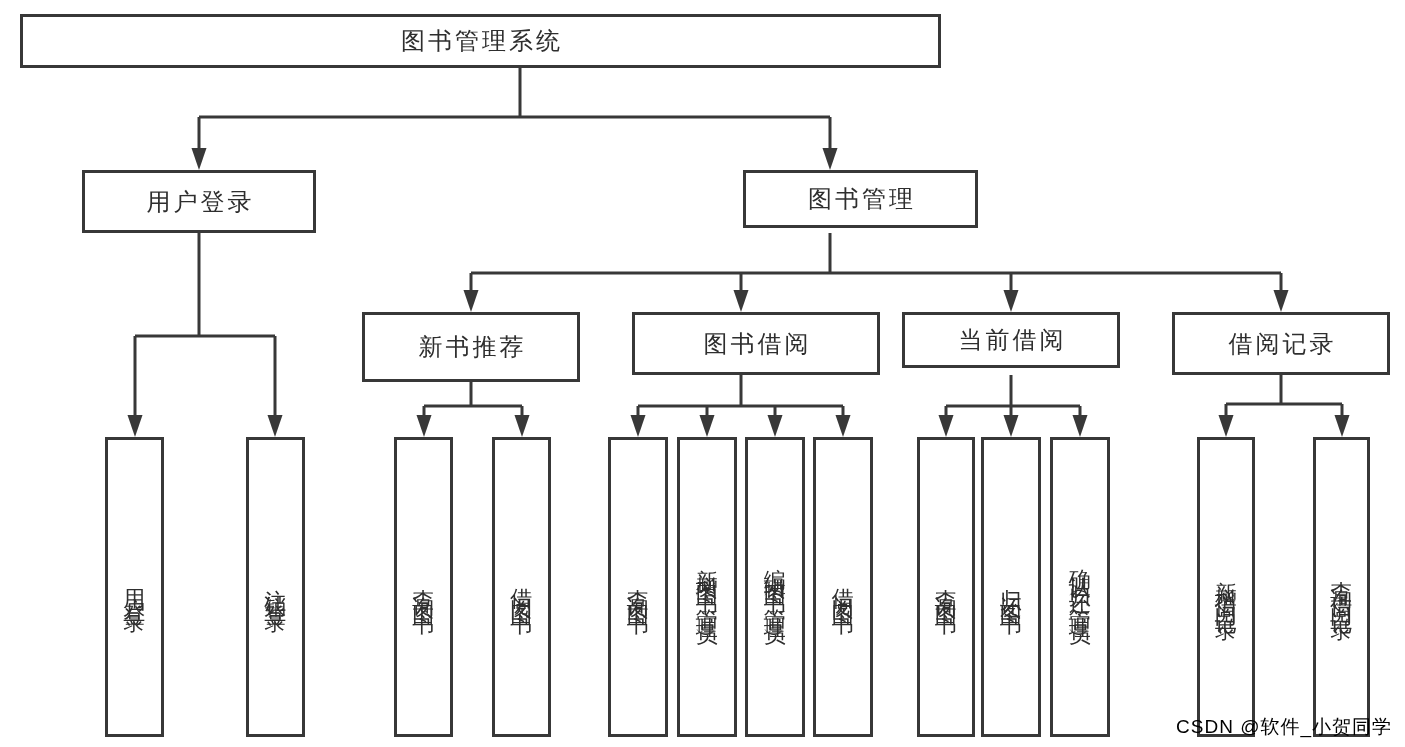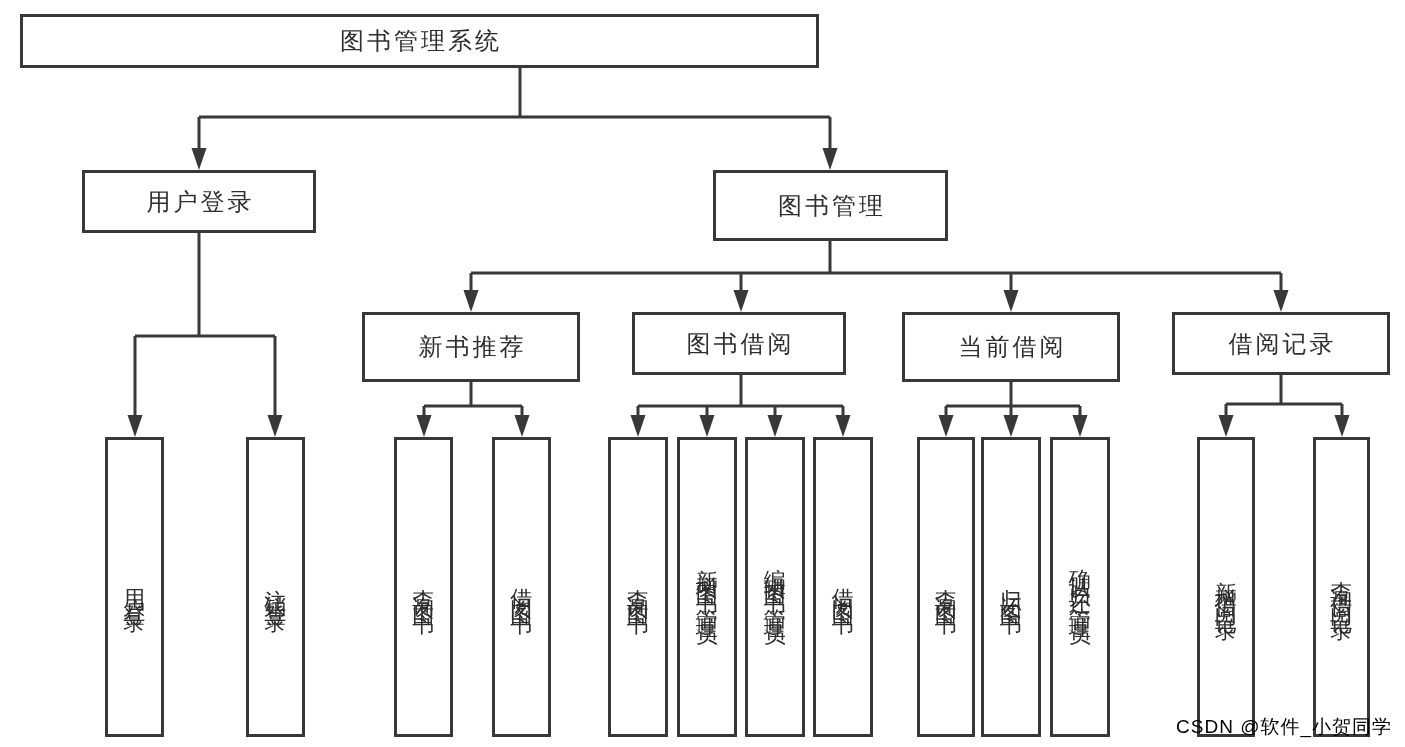--- a/index.html
+++ b/index.html
@@ -104,38 +104,38 @@
       <polygon points="767.5,415 782.5,415 775,437"></polygon>
       <polygon points="835.5,415 850.5,415 843,437"></polygon>
       <polygon points="938.5,415 953.5,415 946,437"></polygon>
       <polygon points="1003.5,415 1018.5,415 1011,437"></polygon>
       <polygon points="1072.5,415 1087.5,415 1080,437"></polygon>
       <polygon points="1218.5,415 1233.5,415 1226,437"></polygon>
       <polygon points="1334.5,415 1349.5,415 1342,437"></polygon>
     </g>
   </svg>
 
-  <div class="box h" style="left:20px;top:14px;width:799px;height:54px">
+  <div class="box h" style="left:20px;top:14px;width:921px;height:54px">
     <span class="lbl">图书管理系统</span>
   </div>
 
   <div class="box h" style="left:82px;top:170px;width:234px;height:63px">
     <span class="lbl">用户登录</span>
   </div>
-  <div class="box h" style="left:713px;top:170px;width:235px;height:71px">
+  <div class="box h" style="left:743px;top:170px;width:235px;height:58px">
     <span class="lbl">图书管理</span>
   </div>
 
   <div class="box h" style="left:362px;top:312px;width:218px;height:70px">
     <span class="lbl">新书推荐</span>
   </div>
-  <div class="box h" style="left:632px;top:312px;width:214px;height:63px">
+  <div class="box h" style="left:632px;top:312px;width:248px;height:63px">
     <span class="lbl">图书借阅</span>
   </div>
-  <div class="box h" style="left:902px;top:312px;width:218px;height:70px">
+  <div class="box h" style="left:902px;top:312px;width:218px;height:56px">
     <span class="lbl">当前借阅</span>
   </div>
   <div class="box h" style="left:1172px;top:312px;width:218px;height:63px">
     <span class="lbl">借阅记录</span>
   </div>
 
   <div class="box v" style="left:105px;top:437px;width:59px;height:300px">
     <span class="lbl">用户登录</span>
   </div>
   <div class="box v" style="left:246px;top:437px;width:59px;height:300px">

